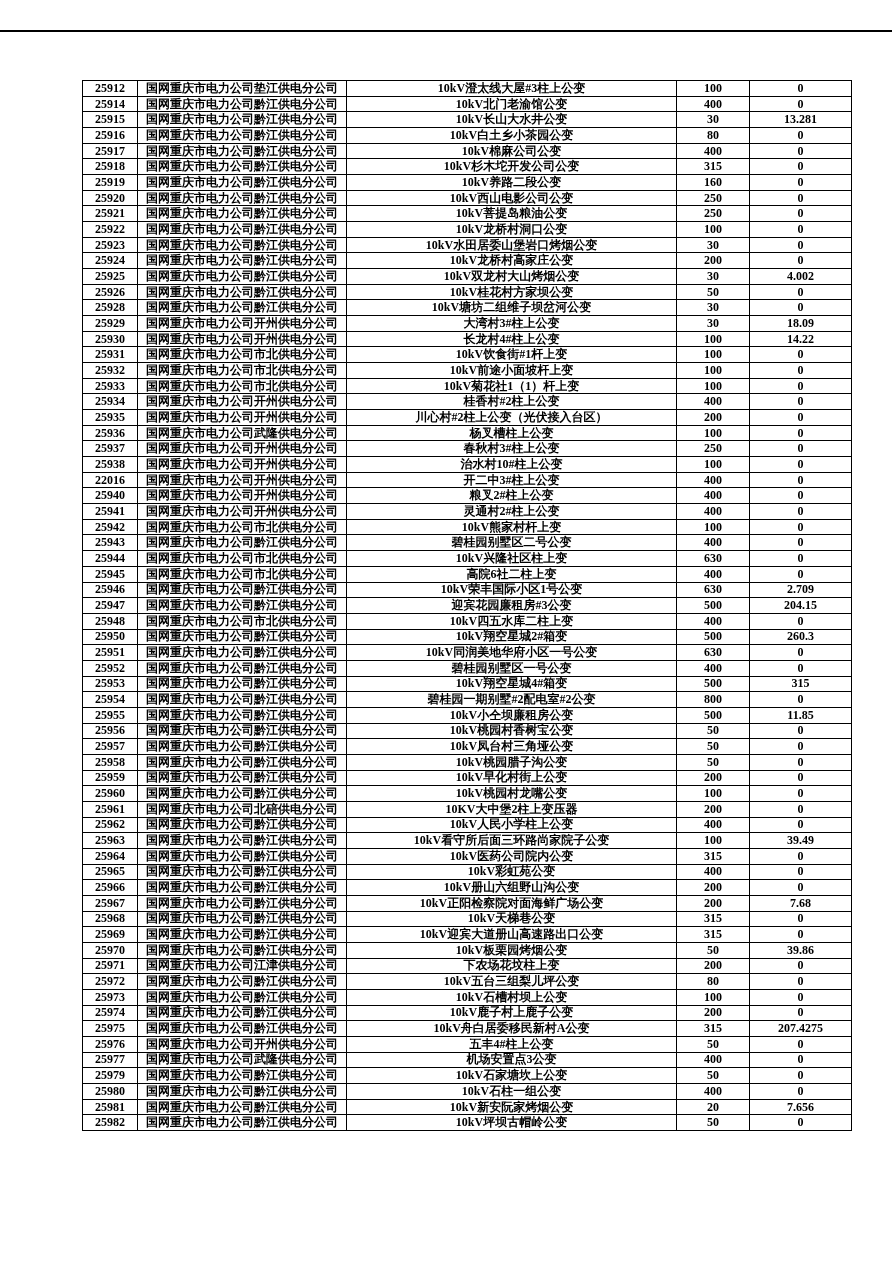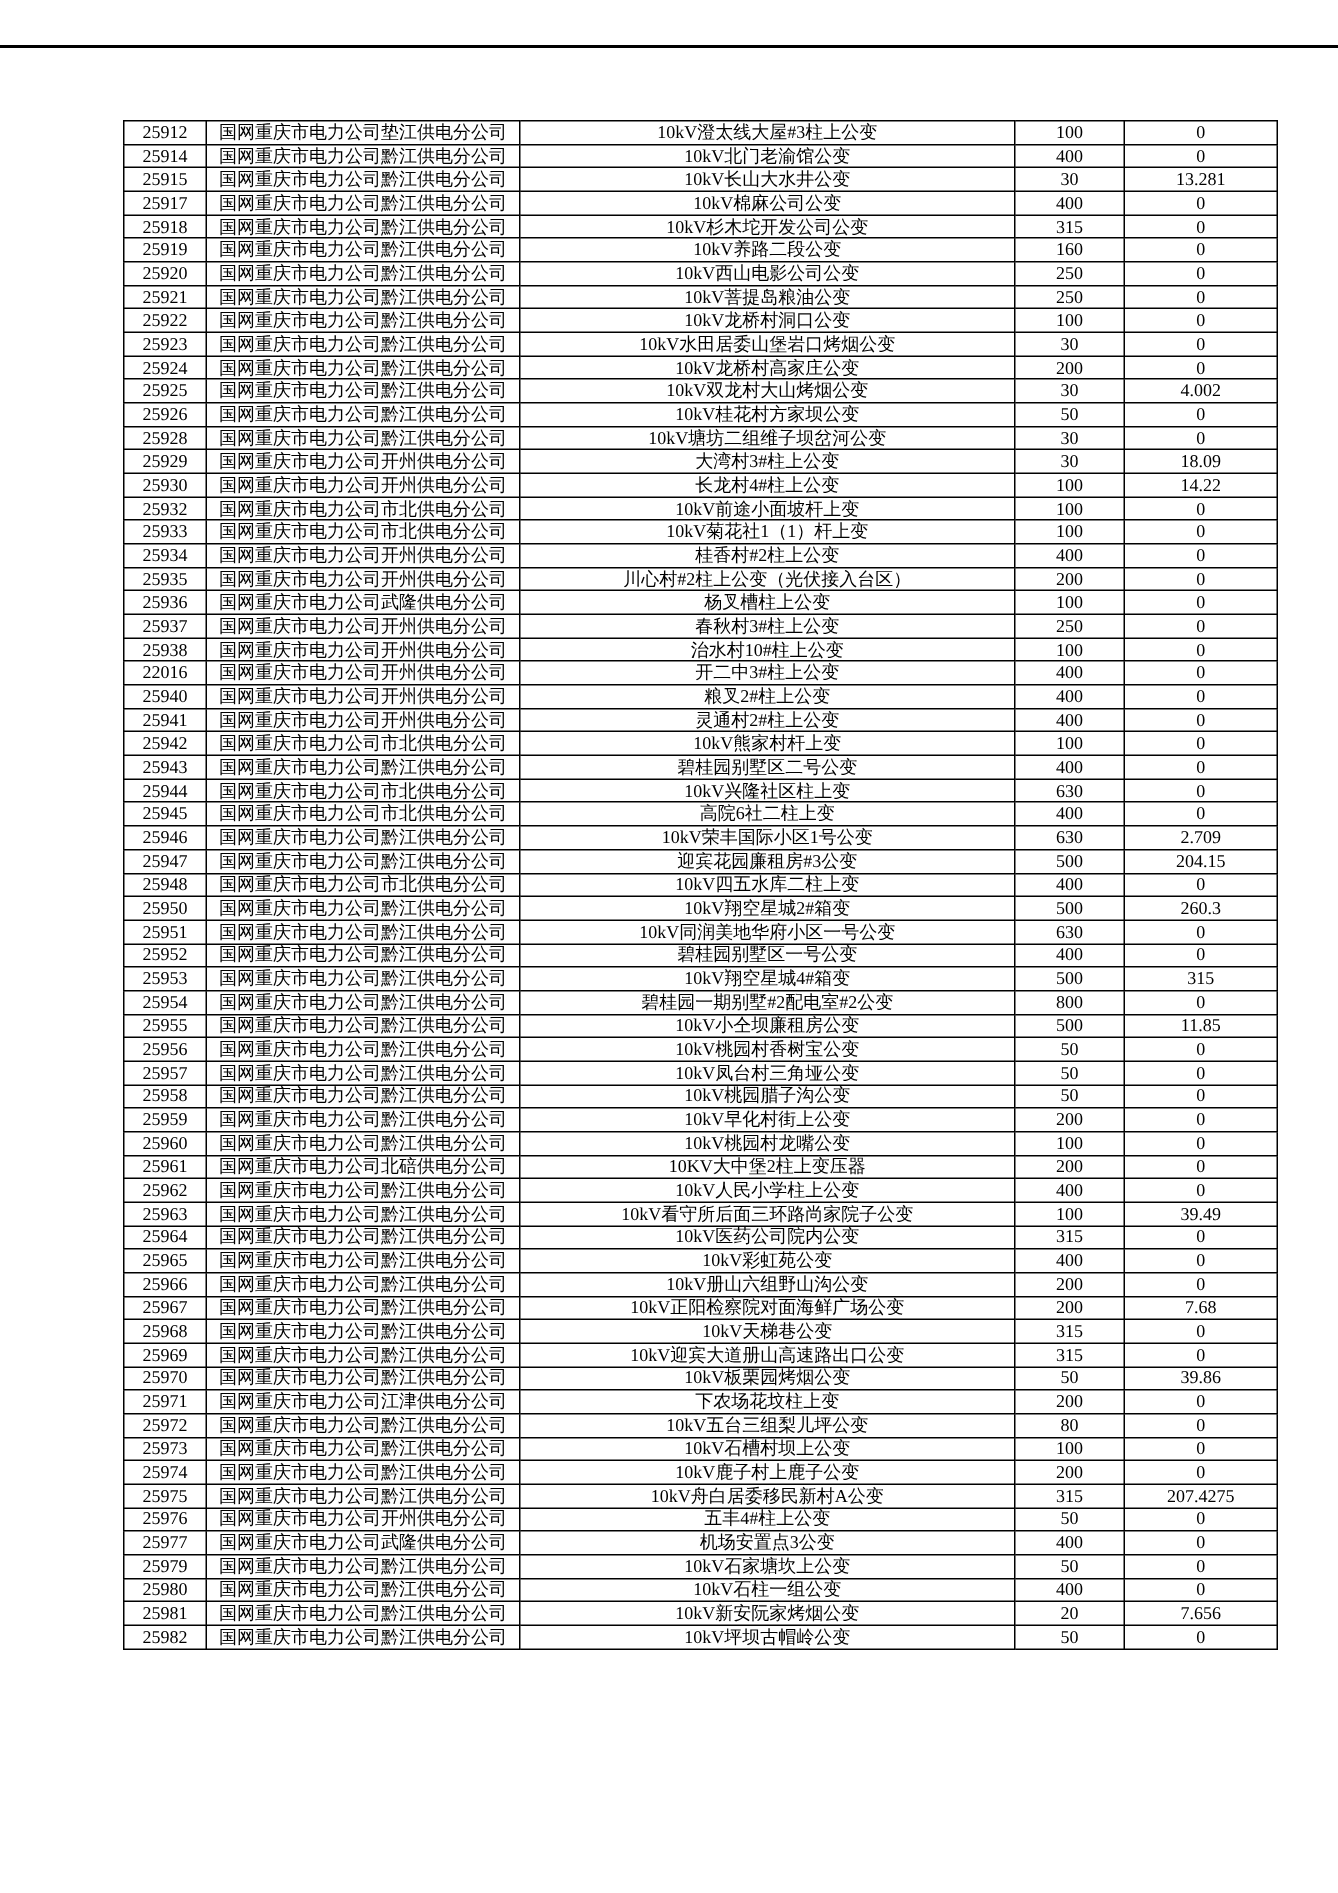--- a/index.html
+++ b/index.html
@@ -21,20 +21,21 @@
     left: 0;
     width: 892px;
     height: 2px;
     background: #000;
   }
   .table-wrap {
     position: absolute;
     top: 80px;
     left: 82px;
     width: 756px;
+    font-weight: bold;
   }
   table.grid {
     border-collapse: collapse;
     table-layout: fixed;
     width: 756px;
     font-size: 12px;
   }
   table.grid td {
     border: 1px solid #000;
     height: 14.68px;
@@ -74,20 +75,27 @@
           <td class="c4">0</td>
         </tr>
         <tr>
           <td class="c0">25915</td>
           <td class="c1">国网重庆市电力公司黔江供电分公司</td>
           <td class="c2">10kV长山大水井公变</td>
           <td class="c3">30</td>
           <td class="c4">13.281</td>
         </tr>
         <tr>
+          <td class="c0">25916</td>
+          <td class="c1">国网重庆市电力公司黔江供电分公司</td>
+          <td class="c2">10kV白土乡小茶园公变</td>
+          <td class="c3">80</td>
+          <td class="c4">0</td>
+        </tr>
+        <tr>
           <td class="c0">25917</td>
           <td class="c1">国网重庆市电力公司黔江供电分公司</td>
           <td class="c2">10kV棉麻公司公变</td>
           <td class="c3">400</td>
           <td class="c4">0</td>
         </tr>
         <tr>
           <td class="c0">25918</td>
           <td class="c1">国网重庆市电力公司黔江供电分公司</td>
           <td class="c2">10kV杉木坨开发公司公变</td>
@@ -163,20 +171,27 @@
           <td class="c2">大湾村3#柱上公变</td>
           <td class="c3">30</td>
           <td class="c4">18.09</td>
         </tr>
         <tr>
           <td class="c0">25930</td>
           <td class="c1">国网重庆市电力公司开州供电分公司</td>
           <td class="c2">长龙村4#柱上公变</td>
           <td class="c3">100</td>
           <td class="c4">14.22</td>
+        </tr>
+        <tr>
+          <td class="c0">25931</td>
+          <td class="c1">国网重庆市电力公司市北供电分公司</td>
+          <td class="c2">10kV饮食街#1杆上变</td>
+          <td class="c3">100</td>
+          <td class="c4">0</td>
         </tr>
         <tr>
           <td class="c0">25932</td>
           <td class="c1">国网重庆市电力公司市北供电分公司</td>
           <td class="c2">10kV前途小面坡杆上变</td>
           <td class="c3">100</td>
           <td class="c4">0</td>
         </tr>
         <tr>
           <td class="c0">25933</td>

